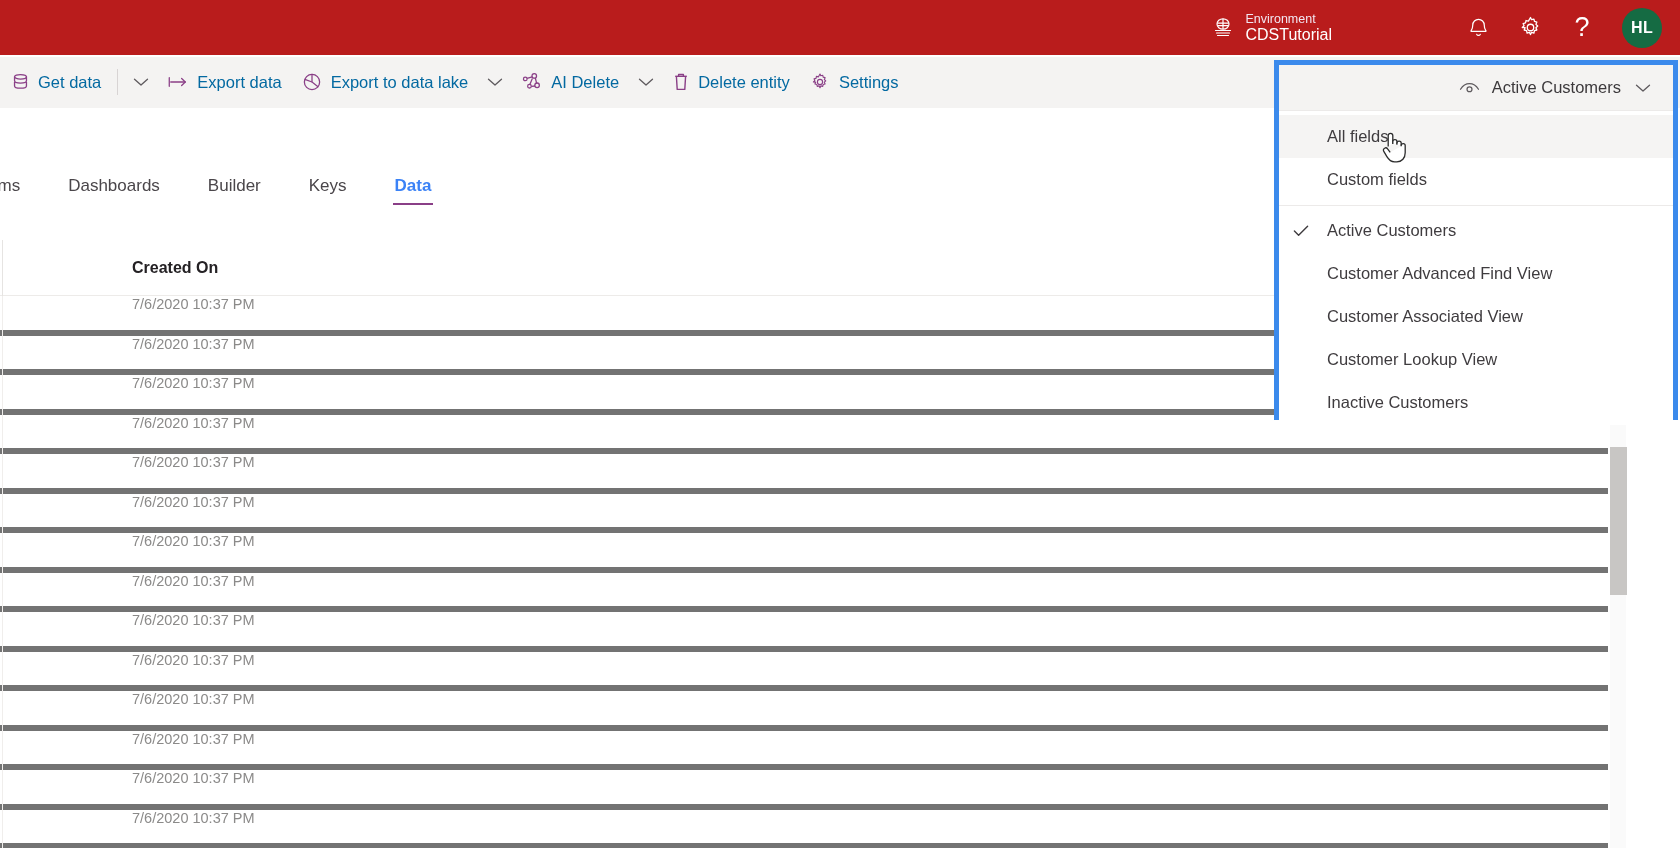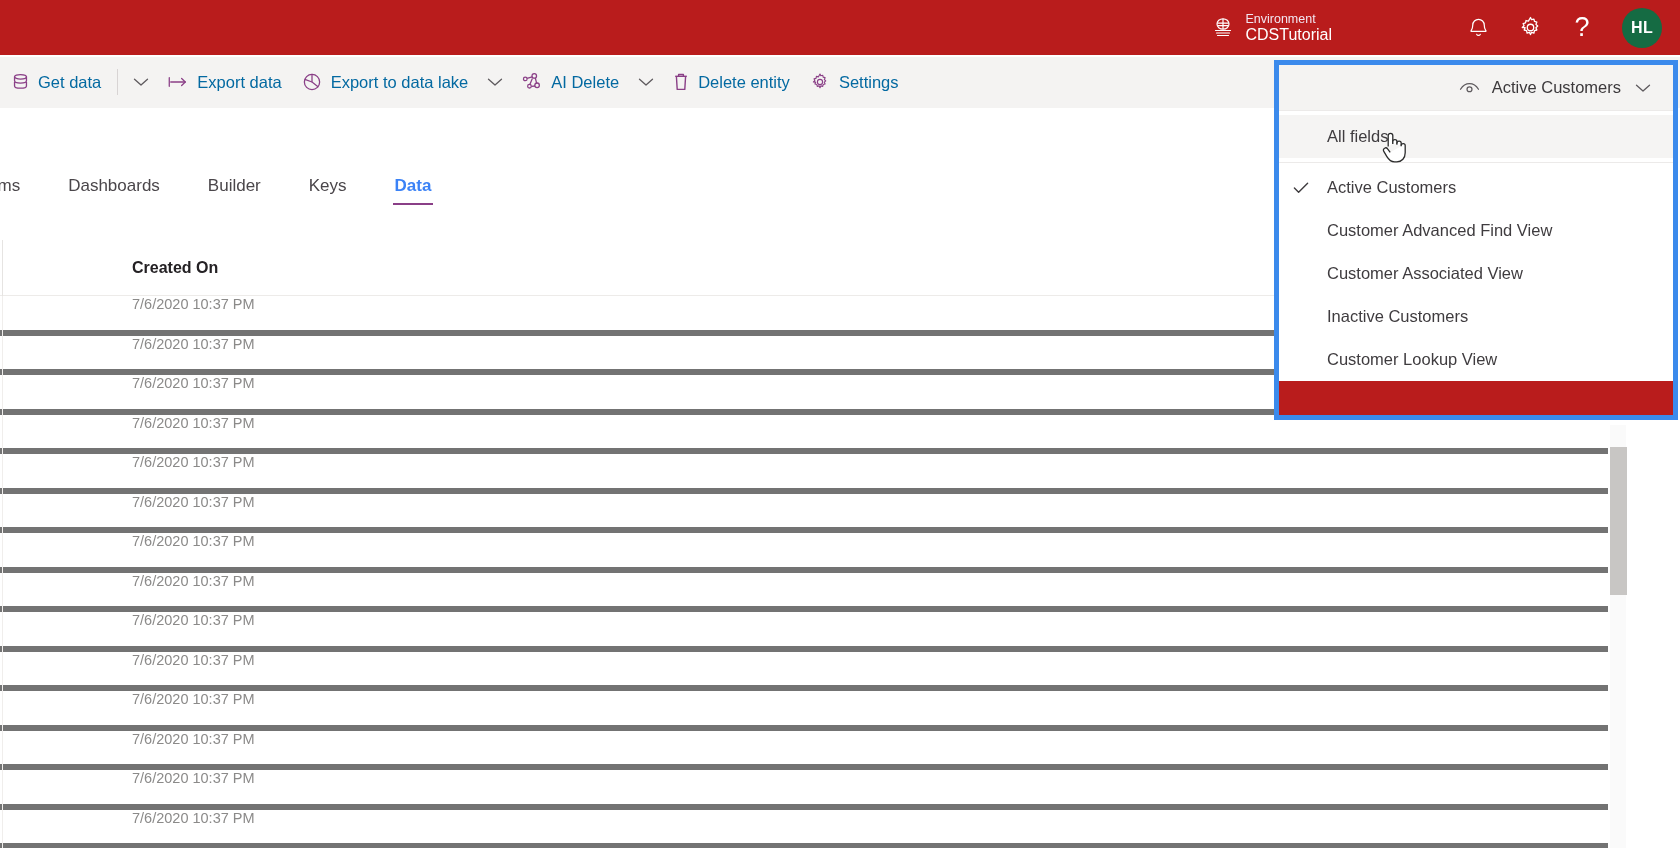--- a/index.html
+++ b/index.html
@@ -108,21 +108,21 @@
     background: #fafafa; border-left: 1px solid #ffffff;
   }
   .scroll-thumb {
     position: absolute; left: 0; top: 22px; width: 17px; height: 148px;
     background: #c8c6c4;
   }
 
   
   .view-panel {
     position: absolute; left: 1274px; top: 60px; width: 404px; height: 360px;
-    border: 5px solid #3b8aec; background: #b91c1c;
+    border: 5px solid #3b8aec; background: #4c1d95;
   }
   .view-header {
     height: 46px; background: #f4f3f2;
     display: flex; align-items: center; justify-content: flex-end;
     padding-right: 22px; gap: 12px;
     border-bottom: 1px solid #eceae9;
   }
   .view-header-eye { color: #5e5a5e; display: flex; align-items: center; }
   .view-header-label { font-size: 16.5px; color: #3c393c; }
   .view-header-caret { color: #5e5a5e; display: flex; align-items: center; margin-left: 2px; }
@@ -382,40 +382,43 @@
         <svg width="16" height="10" viewBox="0 0 16 10" fill="none" stroke="#5e5a5e" stroke-width="1.3" stroke-linecap="round" stroke-linejoin="round">
             <path d="M1.5 2.2L8 8 14.5 2.2"></path>
           </svg>
       </span>
     </div>
 
     <div class="menu" id="view-menu">
         <div class="menu-item hover">
           <span>All fields</span>
         </div>
+        <div class="menu-item">
+          <span>Custom fields</span>
+        </div>
         <div class="menu-sep"></div>
         <div class="menu-item">
           <span class="menu-check">
             <svg width="16" height="13" viewBox="0 0 16 13" fill="none" stroke="#3f3c3f" stroke-width="1.4" stroke-linecap="round" stroke-linejoin="round">
               <path d="M1.4 6.6L5.6 10.8 14.6 1.8"></path>
             </svg>
           </span>
           <span>Active Customers</span>
         </div>
         <div class="menu-item">
           <span>Customer Advanced Find View</span>
         </div>
         <div class="menu-item">
           <span>Customer Associated View</span>
         </div>
         <div class="menu-item">
+          <span>Customer Lookup View</span>
+        </div>
+        <div class="menu-item">
           <span>Inactive Customers</span>
-        </div>
-        <div class="menu-item">
-          <span>Customer Lookup View</span>
         </div>
       </div>
   </div>
 
   <div class="cursor-hand">
     <svg width="30" height="34" viewBox="0 0 30 34" fill="#ffffff" stroke="#2b2b2b" stroke-width="1.3" stroke-linejoin="round">
       <path d="M9.2 16.5V5.6a2.3 2.3 0 0 1 4.6 0v8.1"></path>
       <path d="M13.8 13.9v-2.1a2.1 2.1 0 0 1 4.2 0v2.6"></path>
       <path d="M18 14.6v-1.4a2.1 2.1 0 0 1 4.2 0v2.3"></path>
       <path d="M22.2 16.2v-.6a2 2 0 0 1 4 0v7.1c0 5.2-3.3 9.1-8.3 9.1h-2.4c-4 0-5.7-2.1-7.6-5.2l-3.1-5.2c-.8-1.3-.3-2.6.8-3.2 1-.6 2.3-.3 3 .7l2.6 3.4"></path>

